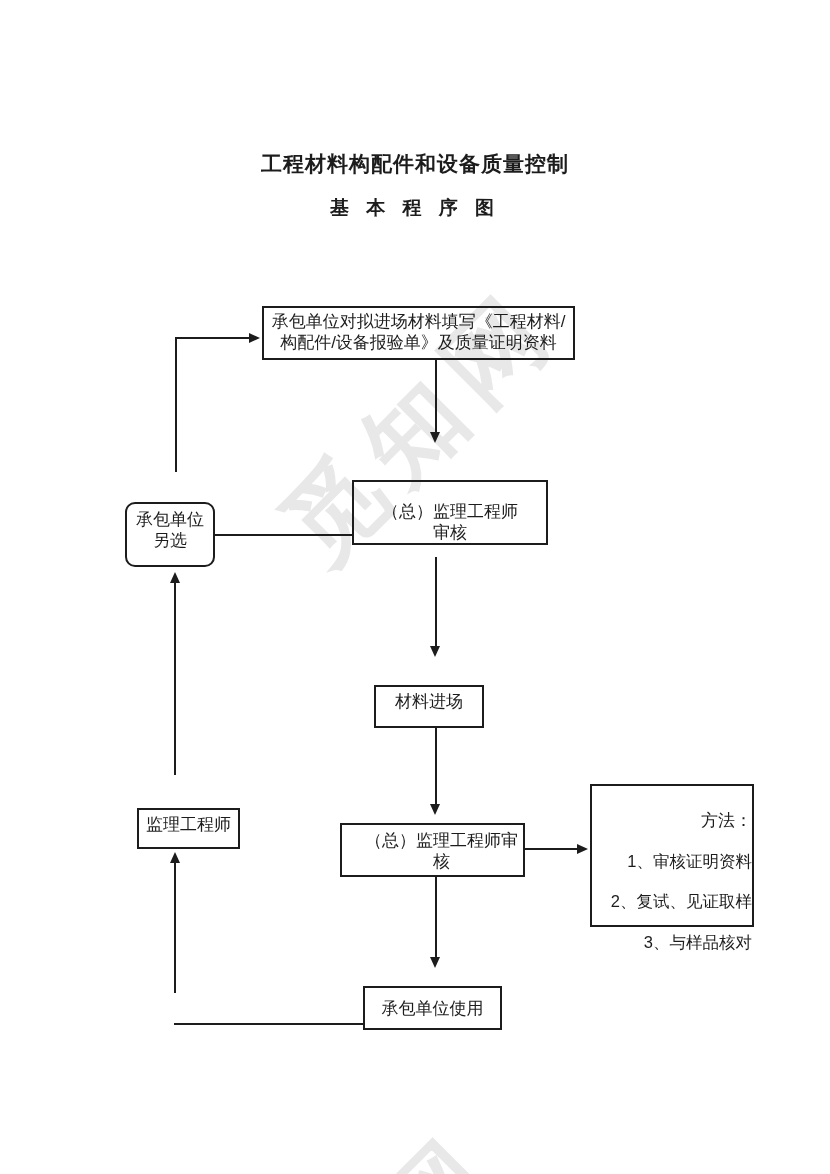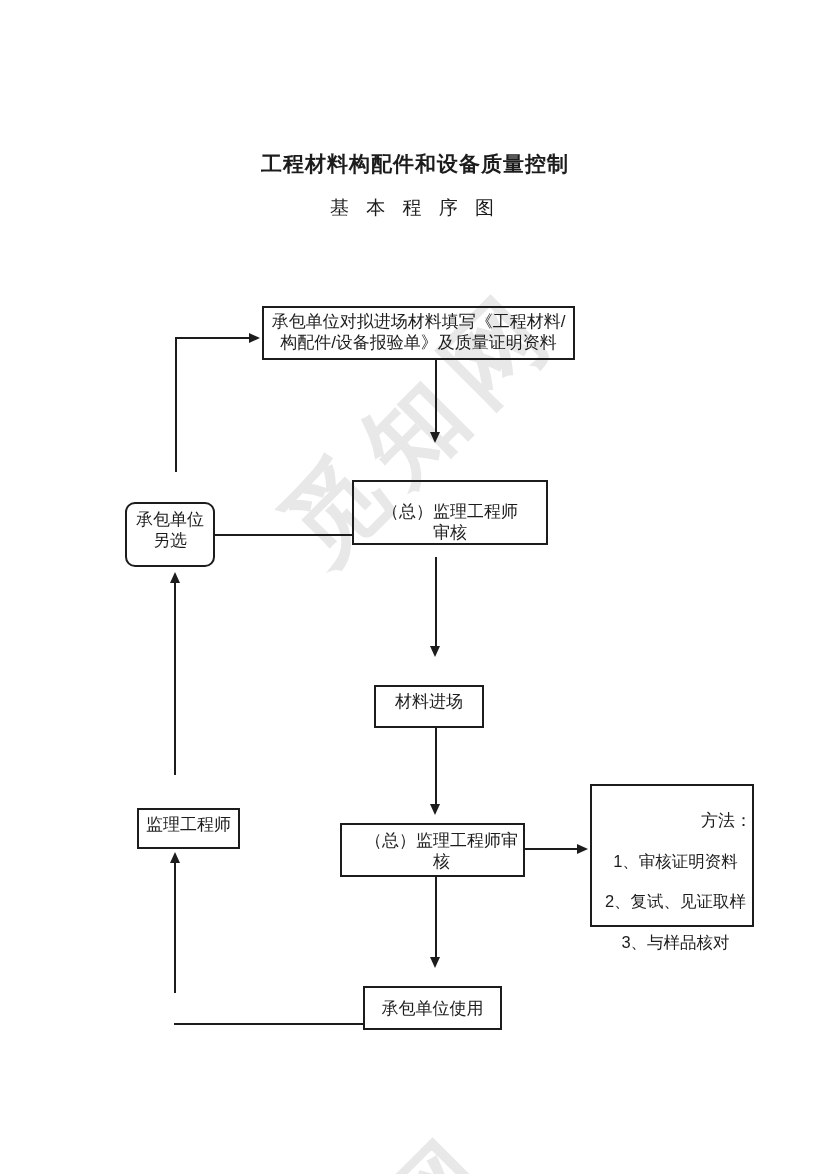--- a/index.html
+++ b/index.html
@@ -12,37 +12,37 @@
     letter-spacing:16px;transform:rotate(-45deg);white-space:nowrap;user-select:none;
   }
   .wm1{left:253px;top:362px;}
   .wm2{left:195px;top:1205px;}
   .title1{
     position:absolute;z-index:1;left:0;top:150px;width:100%;text-align:center;
     font-size:21px;font-weight:700;letter-spacing:1px;
   }
   .title2{
     position:absolute;z-index:1;left:0;top:195px;width:100%;text-align:center;
-    font-size:19px;font-weight:400;letter-spacing:6px;
+    font-size:19px;font-weight:700;letter-spacing:6px;
   }
   .node{
     position:absolute;z-index:1;border:2px solid #1c1c1c;background:transparent;
     font-size:17px;line-height:1.22;text-align:center;white-space:pre-line;
     box-sizing:border-box;padding-top:4px;
   }
   .n-fill   {left:262px;top:306px;width:313px;height:54px;}
   .n-rev1   {left:352px;top:480px;width:196px;height:65px;padding-top:20px;}
   .n-resel  {left:125px;top:502px;width:90px; height:65px;padding-top:6px;border-radius:10px;}
   .n-entry  {left:374px;top:685px;width:110px;height:43px;padding-top:5px;}
   .n-rev2   {left:340px;top:823px;width:185px;height:54px;padding-top:6px;padding-left:18px;}
   .n-methods{left:590px;top:784px;width:164px;height:143px;padding:4px 0 0 0;}
   .n-leave  {left:137px;top:808px;width:103px;height:41px;padding-top:5px;}
   .n-use    {left:363px;top:986px;width:139px;height:44px;padding-top:11px;}
   .methods-title{text-align:right;font-size:17px;line-height:1.2;}
-  .methods-item{text-align:center;padding-left:7px;font-size:16.5px;line-height:1.2;white-space:nowrap;}
+  .methods-item{text-align:right;padding-left:7px;font-size:16.5px;line-height:1.2;white-space:nowrap;}
   .ln{position:absolute;z-index:1;background:#1c1c1c;}
   .ah{position:absolute;z-index:1;width:0;height:0;}
   .ah-down {border-left:5px solid transparent;border-right:5px solid transparent;border-top:11px solid #1c1c1c;}
   .ah-up   {border-left:5px solid transparent;border-right:5px solid transparent;border-bottom:11px solid #1c1c1c;}
   .ah-right{border-top:5px solid transparent;border-bottom:5px solid transparent;border-left:11px solid #1c1c1c;}
 </style>
 </head>
 <body>
 
 <div class="page">

